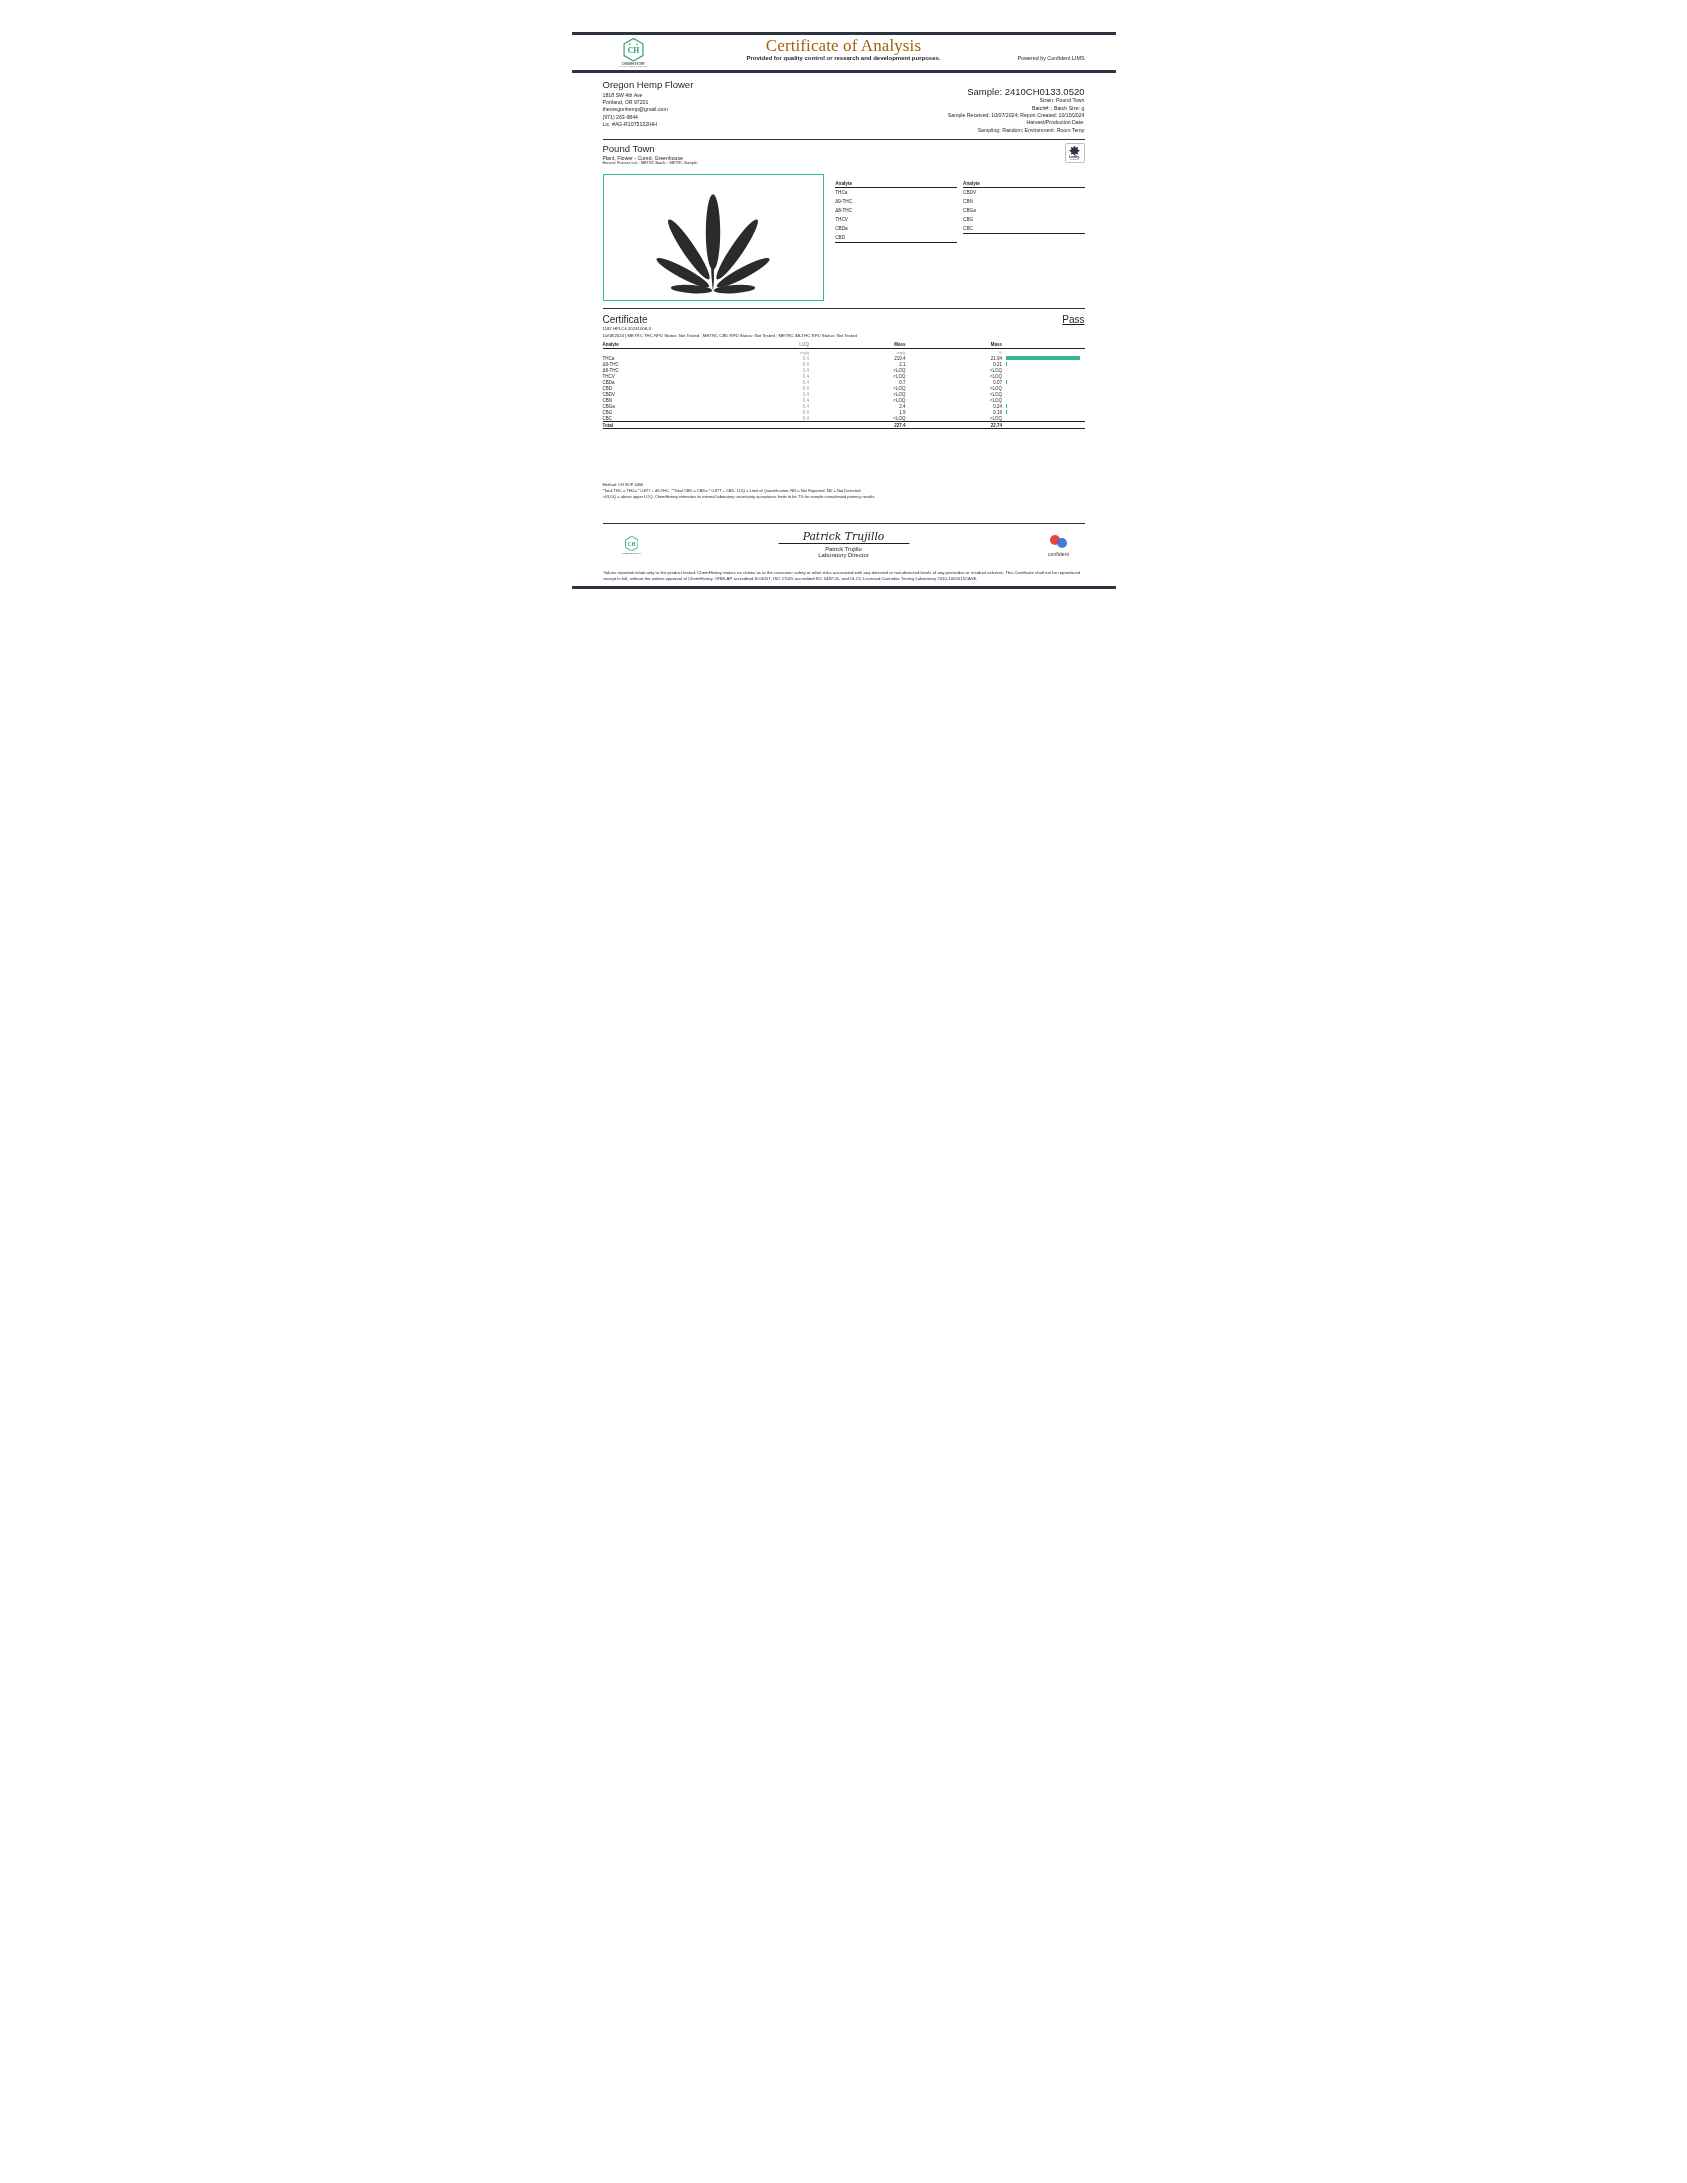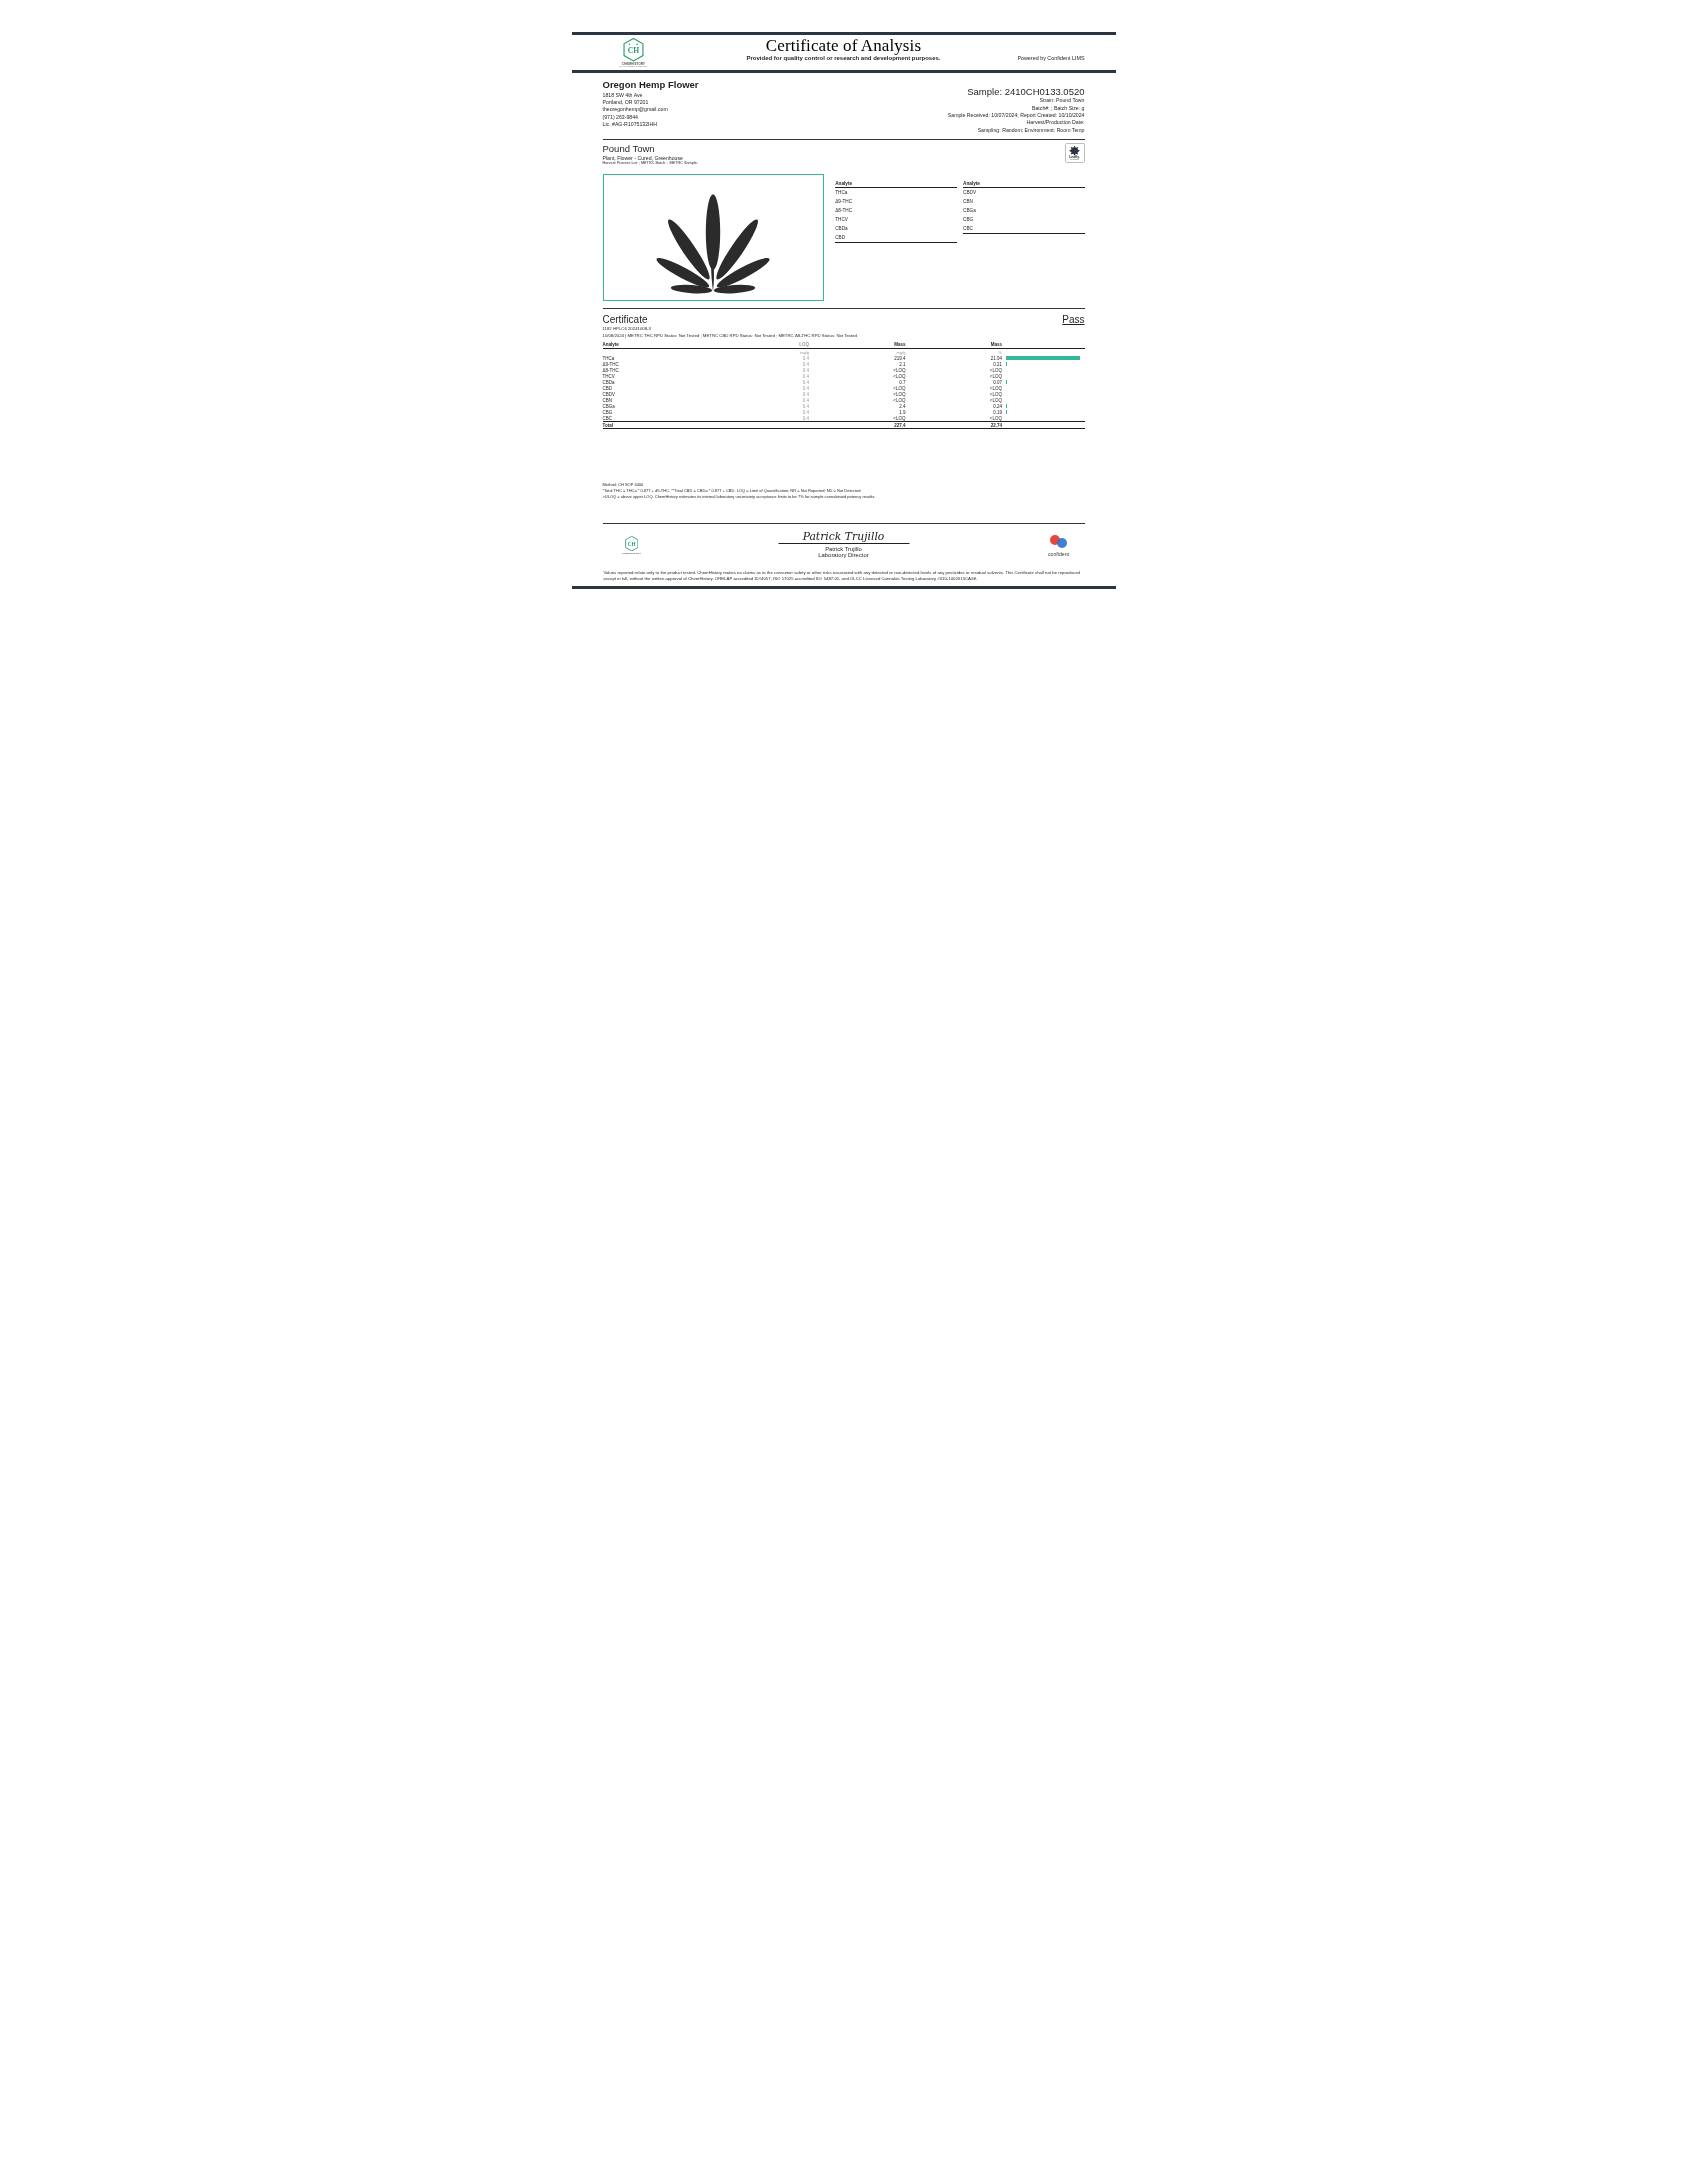--- a/index.html
+++ b/index.html
@@ -33,35 +33,35 @@
     width:21px; height:23.4px; margin:0 auto;
     position:relative;
   }
   .logo-caption {
     font-size:2.9px; letter-spacing:0.2px; color:#4a4a4a; margin-top:0.5px;
     font-weight:bold;
   }
   .logo-caption2 { font-size:1.6px; color:#6b6b6b; letter-spacing:0.1px;}
   .title-block { text-align:center; padding-top:1.8px; }
   .coa-title {
-    font-size:17px; font-weight:400; color:#000000; letter-spacing:0.1px;
+    font-size:17px; font-weight:400; color:#a16207; letter-spacing:0.1px;
     font-family:"Liberation Serif", serif;
   }
   .coa-sub { font-size:6px; font-weight:bold; margin-top:-1.8px; }
   .powered {
     position:absolute; right:0; top:20px;
     font-size:5.4px; color:#231f20;
   }
 
   
   .ident {
     display:flex; justify-content:space-between;
     padding:6.3px 0 4.5px 0;
   }
-  .ident-left .company { font-size:9.5px; font-weight:700; margin-bottom:1.4px; }
+  .ident-left .company { font-size:9.5px; font-weight:400; margin-bottom:1.4px; }
   .ident-left div.line { font-size:5.2px; line-height:7.4px; }
   .ident-right { text-align:right; }
   .sample-no { font-size:9.5px;margin-top:7px; }
   .ident-right div.line { font-size:5.2px; line-height:7.4px; }
 
   
   .strain-band {
     border-top:0.9px solid #2b3440;
     position:relative;
     padding:3.6px 0 2.7px 0;

